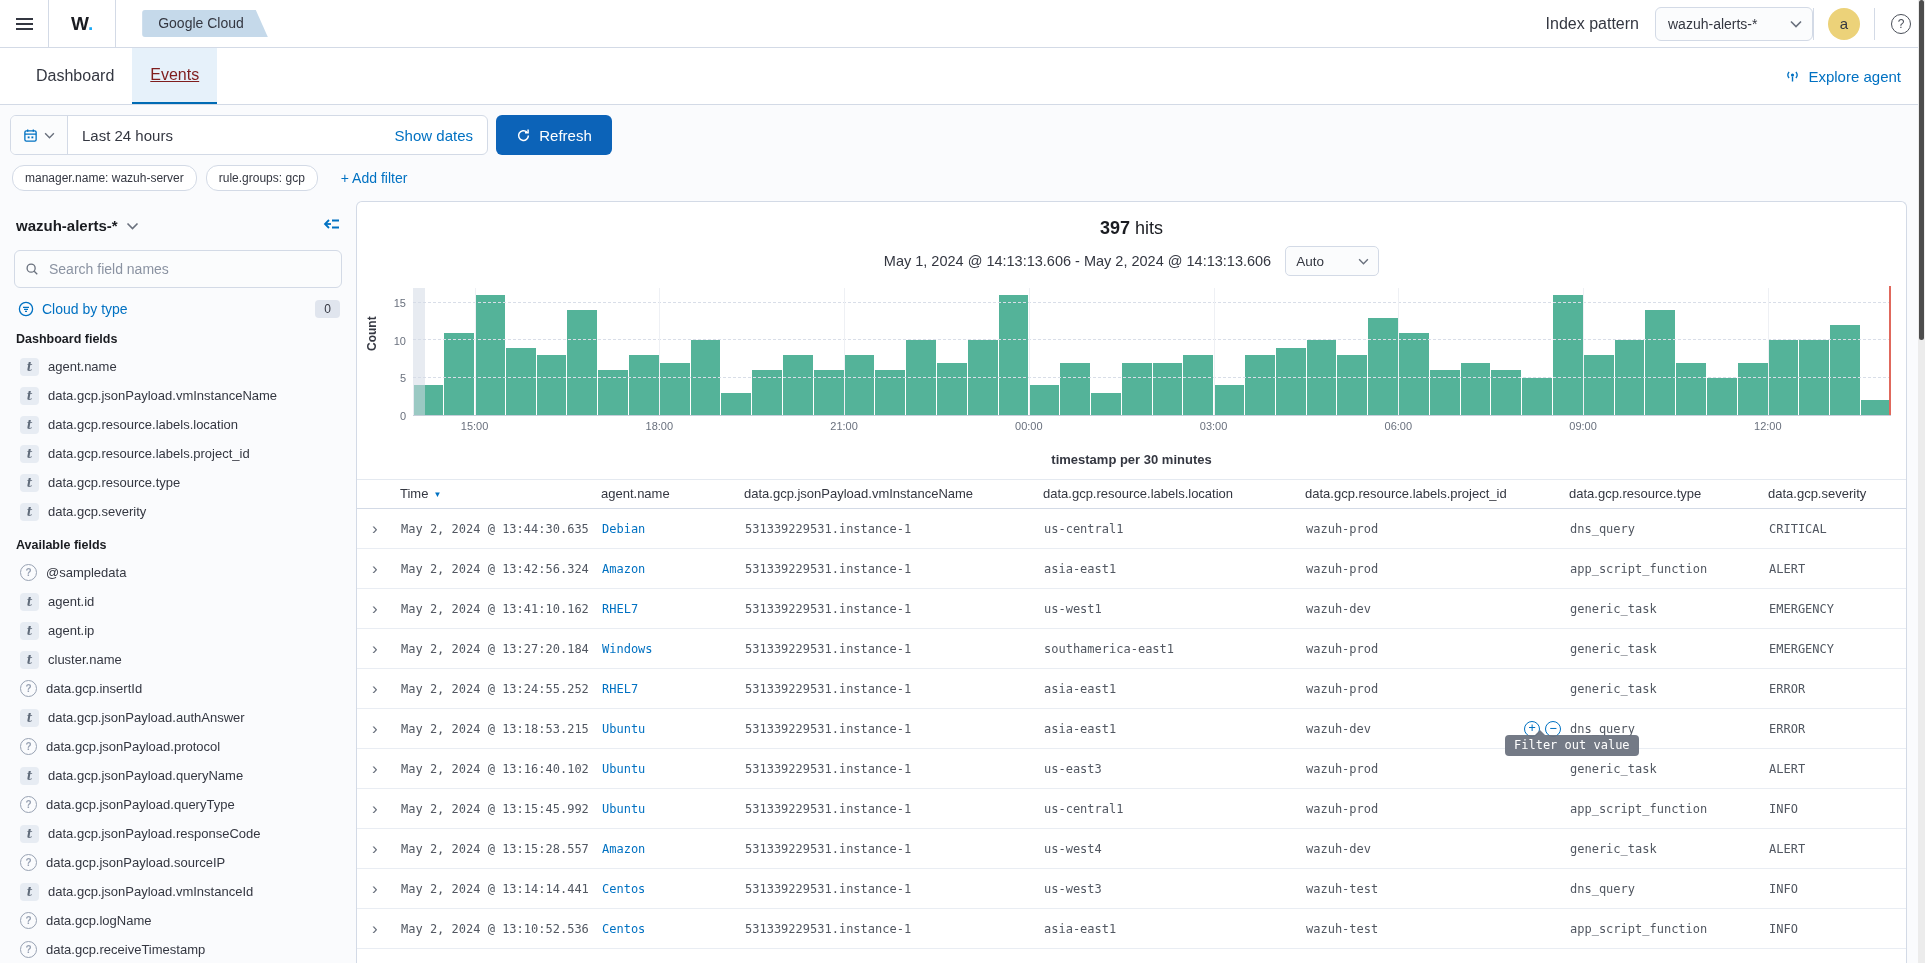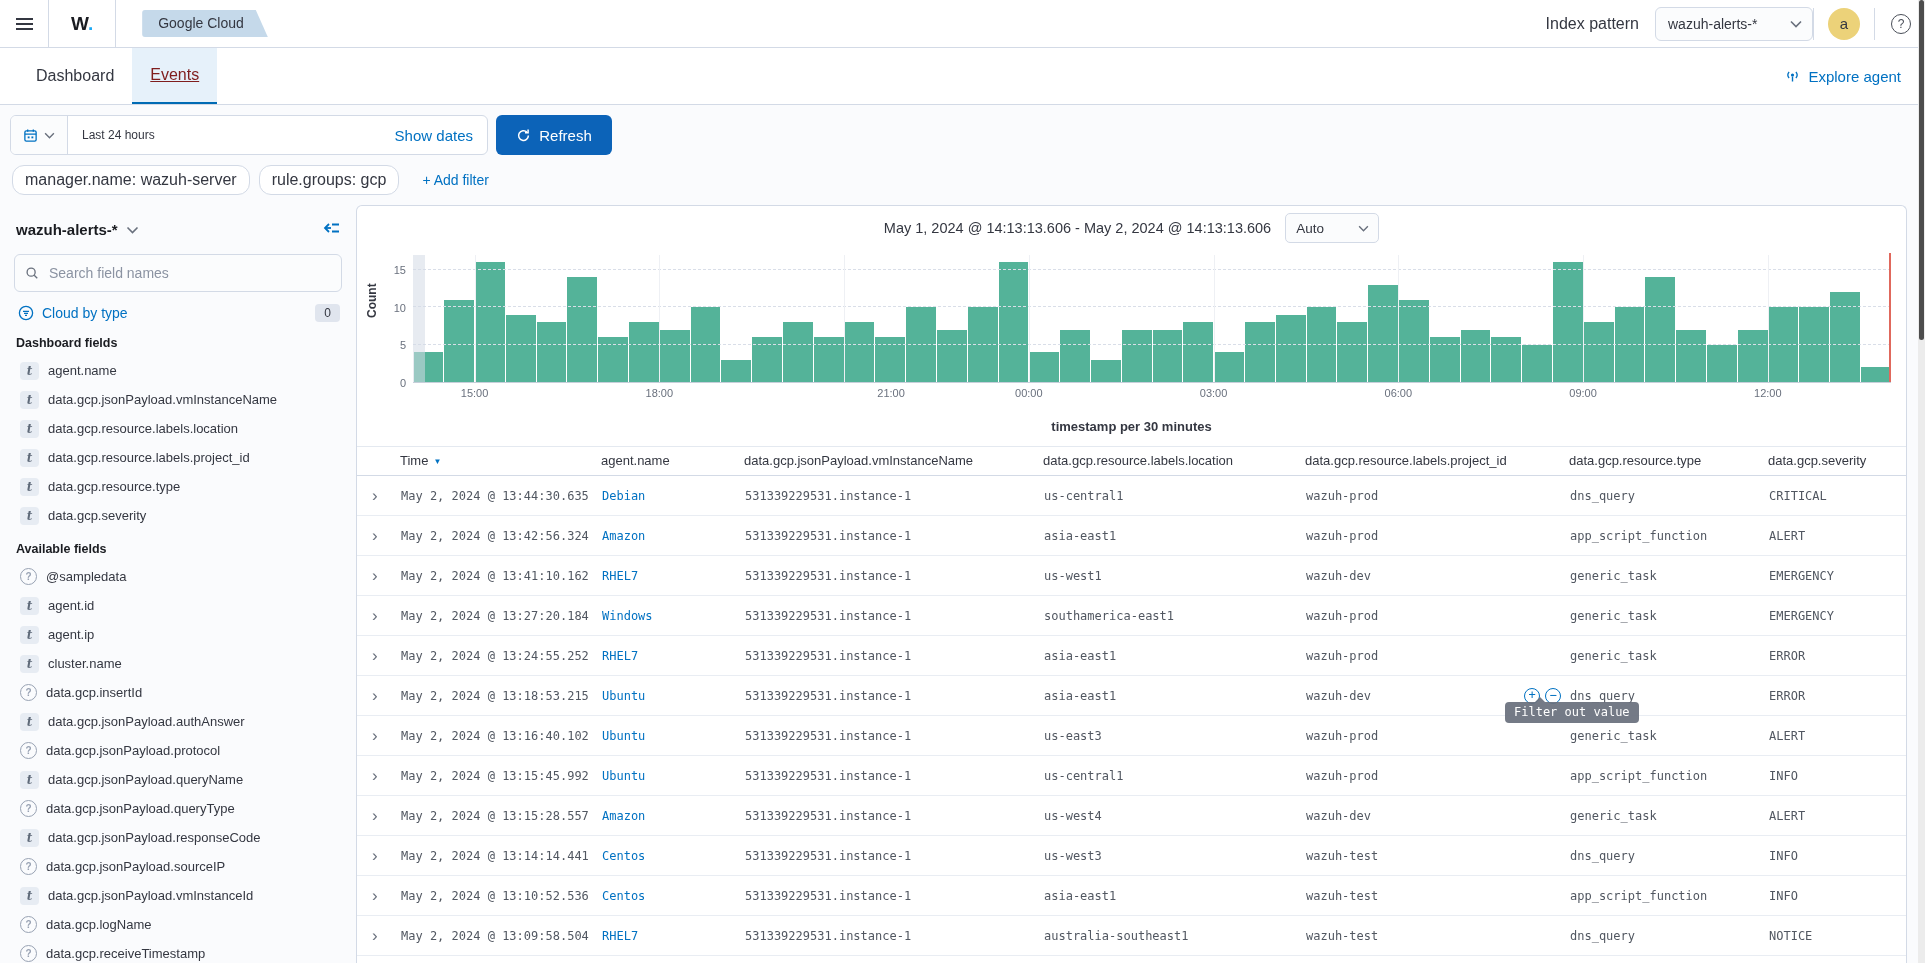--- a/index.html
+++ b/index.html
@@ -41,28 +41,28 @@
   .savedq { height:100%; display:flex; align-items:center; gap:6px; padding:0 10px; border:none;
             border-right:1px solid #d3dae6; background:#fbfcfd; cursor:pointer; }
   .search-input { flex:1; border:none; outline:none; font-size:15px; padding:0 14px; color:#343741; background:transparent; }
   .search-input::placeholder { color:#8b93a2; }
   .dql { border:none; border-left:1px solid #d3dae6; background:none; color:#0071c2; font-size:15px;
          padding:0 16px; height:100%; cursor:pointer; }
   .dategroup { width:478px; height:40px; background:#fff; border:1px solid #d3dae6; border-radius:6px;
                display:flex; align-items:center; overflow:hidden; }
   .cal-btn { height:100%; display:flex; align-items:center; gap:6px; padding:0 12px; background:#fbfcfd;
              border:none; border-right:1px solid #d3dae6; cursor:pointer; }
-  .timerange { flex:1; font-size:12px; color:#343741; padding:0 14px; cursor:pointer; }
+  .timerange { flex:1; font-size:15px; color:#343741; padding:0 14px; cursor:pointer; }
   .showdates { color:#0071c2; font-size:15px; padding:0 14px; cursor:pointer; white-space:nowrap; }
   .refresh-btn { width:116px; height:40px; background:#0c63b8; color:#fff; border:none; border-radius:6px;
                  font-size:15px; display:flex; align-items:center; justify-content:center; gap:8px; cursor:pointer; }
 
   
   .filterrow { display:flex; align-items:center; gap:9px; padding:2px 18px 10px 12px; }
-  .pill { background:#fff; border:1px solid #d3dae6; border-radius:12px; padding:5px 12px; font-size:16px; color:#343741; cursor:pointer; }
+  .pill { background:#fff; border:1px solid #d3dae6; border-radius:12px; padding:5px 12px; font-size:12px; color:#343741; cursor:pointer; }
   .addfilter { color:#0071c2; font-size:14px; margin-left:14px; cursor:pointer; }
 
   
   .content { display:flex; height:767px; overflow:hidden; padding:0 0 0 12px; }
   .sidebar { width:332px; flex:none; padding-top:6px; }
   .sb-head { display:flex; align-items:center; margin:8px 2px 14px 4px; }
   .sb-title { font-size:15px; font-weight:bold; color:#1a1c21; cursor:pointer; }
   .sb-head .chev { margin-left:8px; }
   .collapse-btn { margin-left:auto; background:none; border:none; cursor:pointer; padding:2px; }
   .sb-search { height:38px; background:#fbfcfd; border:1px solid #d3dae6; border-radius:6px;
@@ -322,20 +322,23 @@
           <span class="fname">data.gcp.logName</span>
         </li>
         <li class="field-item">
           <span class="fb q">?</span>
           <span class="fname">data.gcp.receiveTimestamp</span>
         </li>
       </ul>
   </aside>
 
   <main class="panel">
+    <div class="hits">
+      <b>397</b> <span>hits</span>
+    </div>
     <div class="range-row">
       <span class="range-text">May 1, 2024 @ 14:13:13.606 - May 2, 2024 @ 14:13:13.606</span>
       <div class="interval-select">
         <span class="val">Auto</span>
         <svg class="icon" width="11" height="7" viewBox="0 0 12 8">
             <path d="M1 1.5 L6 6.5 L11 1.5" fill="none" stroke="#69707d" stroke-width="1.6"></path>
           </svg>
       </div>
     </div>
 
@@ -411,21 +414,21 @@
             <div class="vgrid" style="left: 29.167%;"></div>
             <div class="vgrid" style="left: 41.667%;"></div>
             <div class="vgrid" style="left: 54.167%;"></div>
             <div class="vgrid" style="left: 66.667%;"></div>
             <div class="vgrid" style="left: 79.167%;"></div>
             <div class="vgrid" style="left: 91.667%;"></div>
           </div>
         <div class="xticks" id="xticks">
             <div class="xtick" style="left: 4.167%;">15:00</div>
             <div class="xtick" style="left: 16.667%;">18:00</div>
-            <div class="xtick" style="left: 29.167%; margin-left: 47px;">21:00</div>
+            <div class="xtick" style="left: 29.167%;">21:00</div>
             <div class="xtick" style="left: 41.667%;">00:00</div>
             <div class="xtick" style="left: 54.167%;">03:00</div>
             <div class="xtick" style="left: 66.667%;">06:00</div>
             <div class="xtick" style="left: 79.167%;">09:00</div>
             <div class="xtick" style="left: 91.667%;">12:00</div>
           </div>
       </div>
     </div>
     <div class="xaxis-title">timestamp per 30 minutes</div>
 

